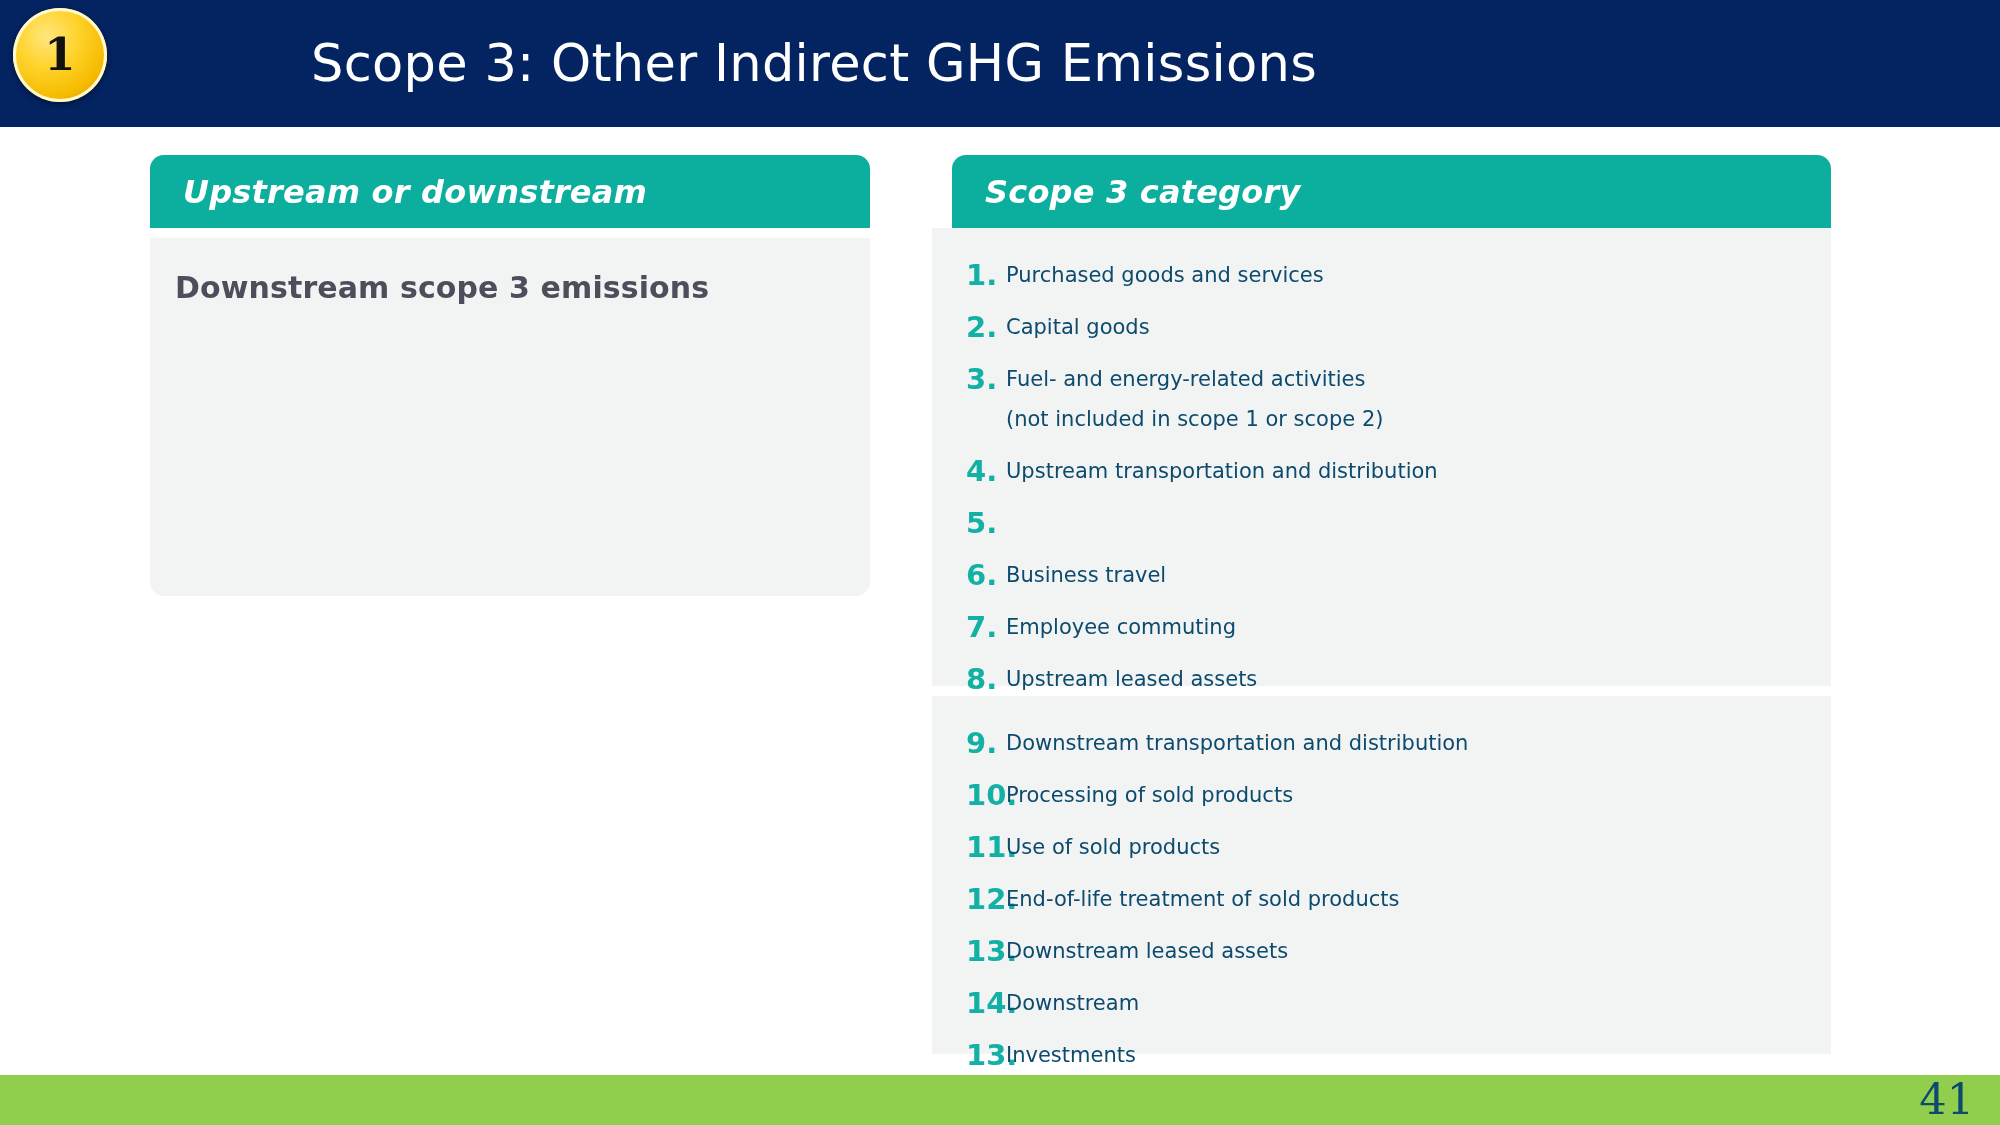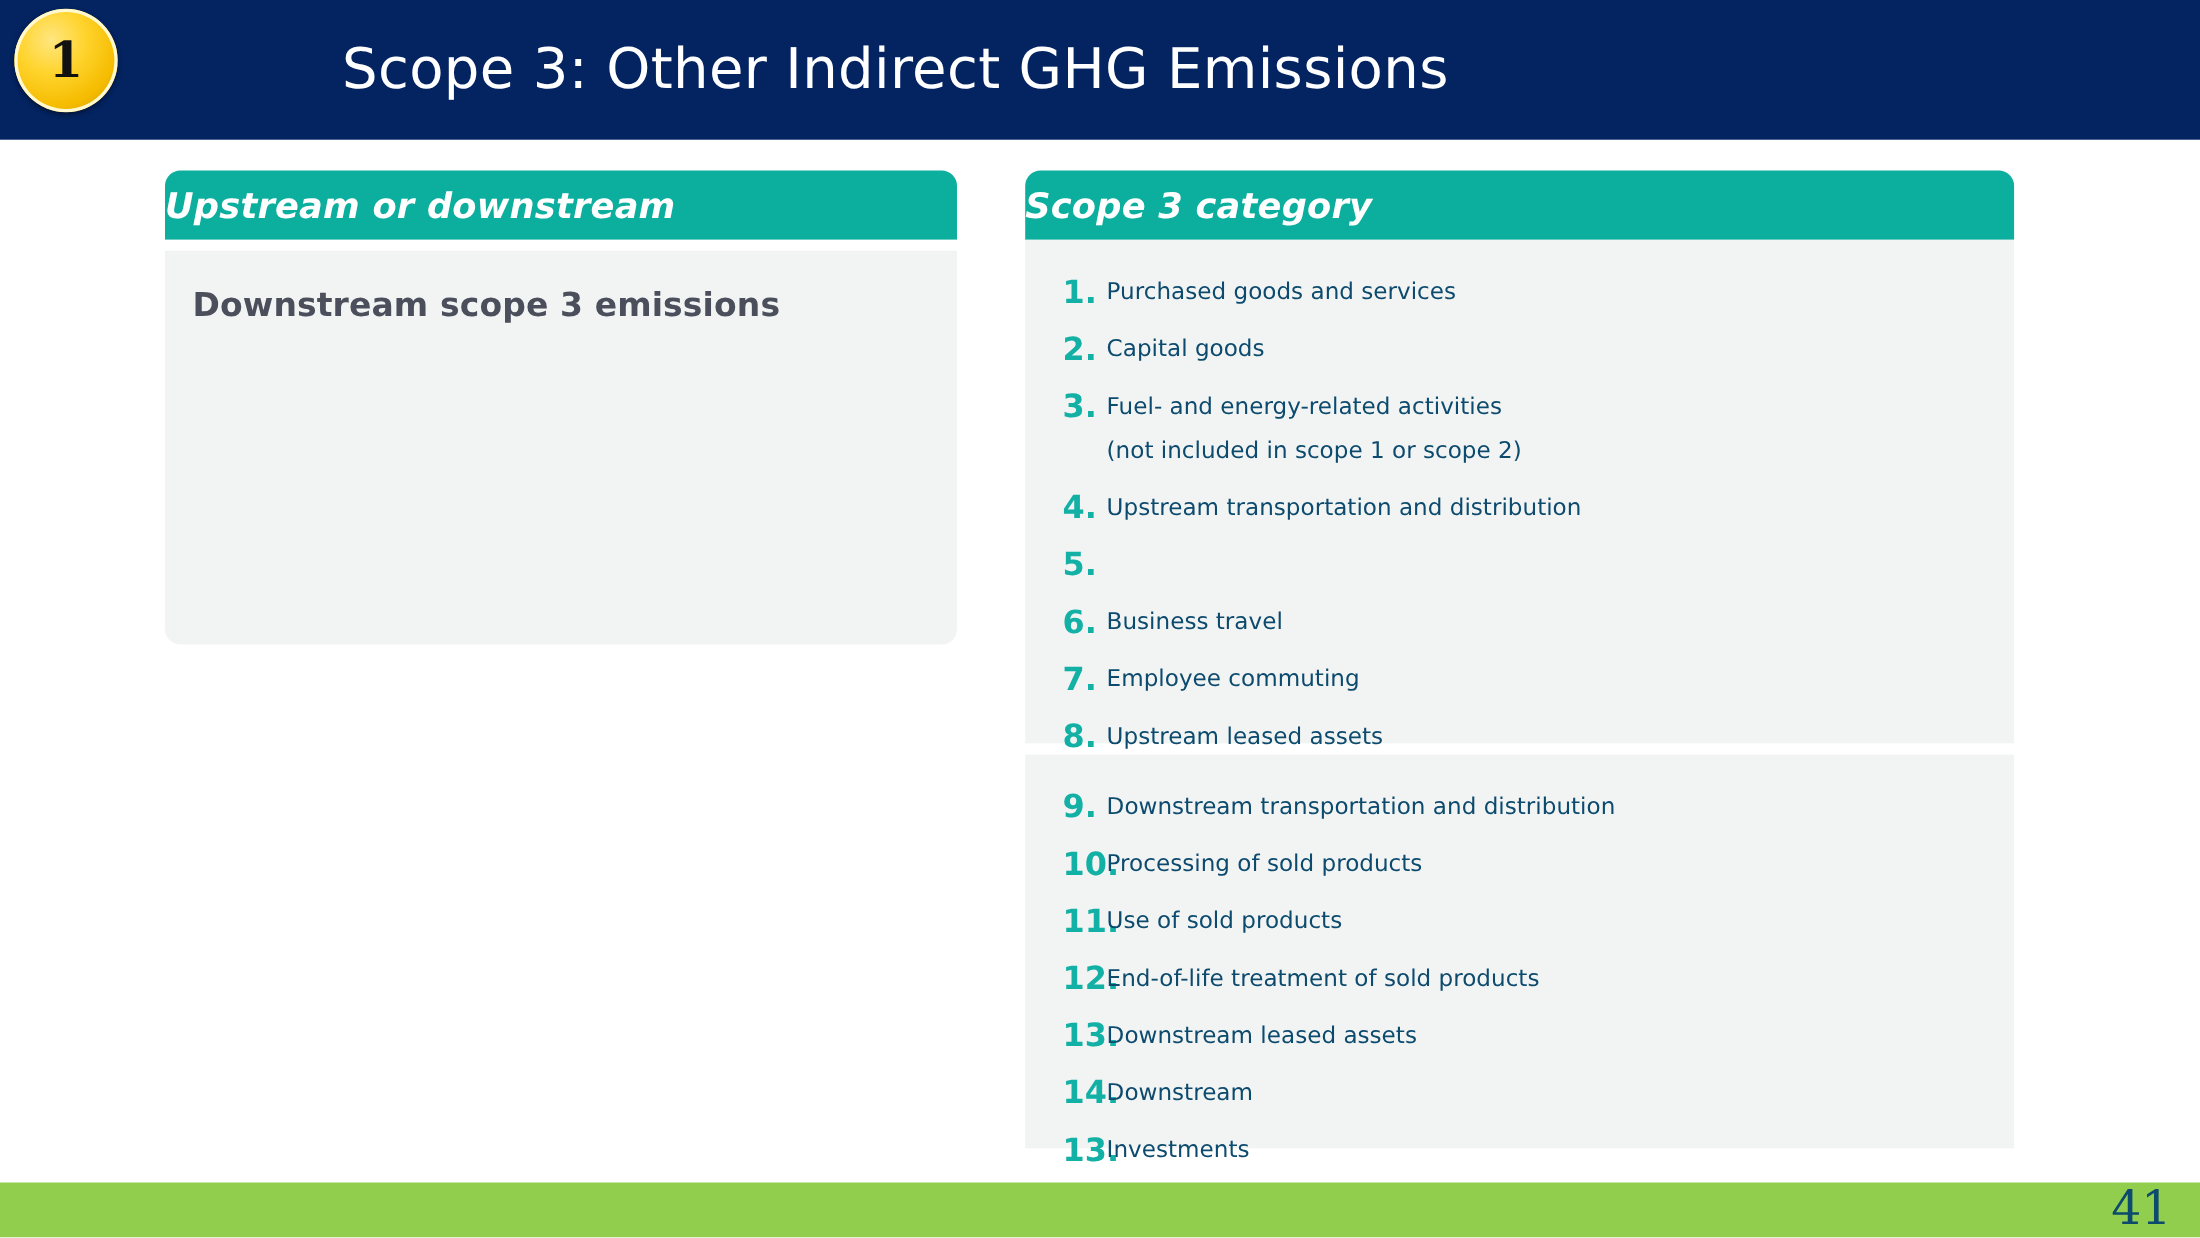--- a/index.html
+++ b/index.html
@@ -73,28 +73,29 @@
     height: 900px;
   }
   .col {
     position: absolute;
     top: 0;
   }
   .col-left  { left: 0px;   width: 720px; }
   .col-right { left: 782px; width: 899px; }
 
   .col-header {
-    height: 63px;
+    height: 73px;
     background: #0cae9e;
     border-radius: 14px 14px 0 0;
     display: flex;
     align-items: center;
+    padding-left: 33px;
     box-sizing: border-box;
   }
-  .col-right .col-header { border-radius: 14px 14px 0 0; }
+  .col-right .col-header { border-radius: 14px 14px 0 0; margin-left: 20px; }
   .col-header-text {
     color: #ffffff;
     font-size: 32px;
     font-weight: 700;
     font-style: italic;
     letter-spacing: 0.2px;
     white-space: nowrap;
   }
 
   

